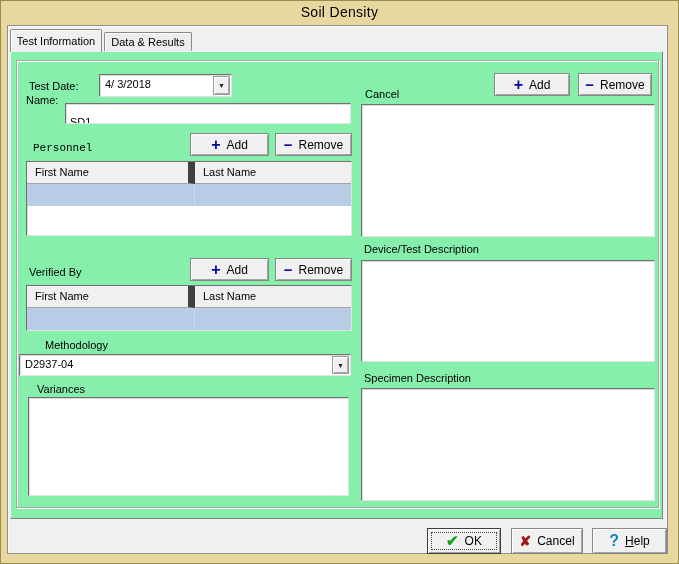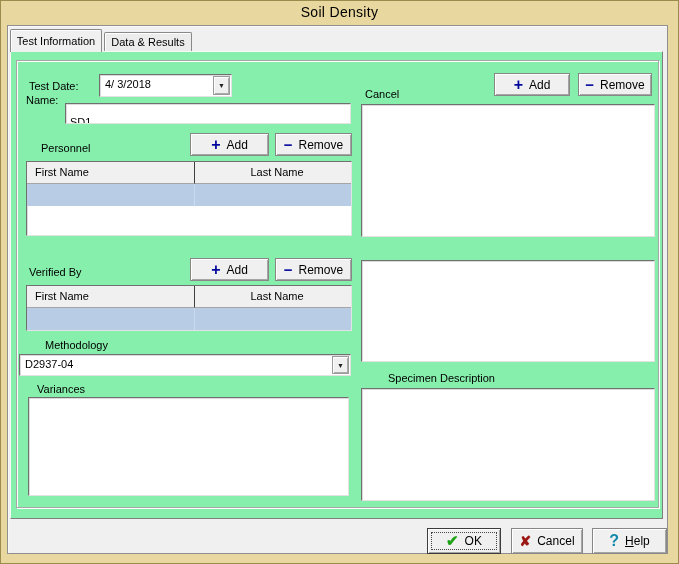--- a/index.html
+++ b/index.html
@@ -90,24 +90,24 @@
   .glyph-cancel { color:#9c1713; font-size:14px; font-weight:bold; }
   .glyph-help   { color:#1288ac; font-size:16px; font-weight:bold; }
   .btn-default  { border:1px solid #3c3c3c; outline:1px dotted #444; outline-offset:-5px; }
   .u { text-decoration: underline; }
 
   
   .grid { padding:0; overflow:hidden; }
   .grid-header { display:flex; height:22px; background:#f0f0f0; }
   .grid-header .hcell {
     line-height:21px; padding-left:8px;
-    border-right:1px solid #404040; border-bottom:1px solid #a5a5a5;
+    border-right:7px solid #404040; border-bottom:1px solid #a5a5a5;
     background:#f0f0f0;
   }
-  .hcell.c1 { width:168px; } .hcell.c2 { flex:1; border-right:none;text-align:center; }
+  .hcell.c1 { width:168px; } .hcell.c2 { flex:1; border-right:none; }
   .grid-row-selected { display:flex; height:22px; background:#b8cce6; }
   .grid-row-selected .rcell { height:100%; }
   .rcell.c1 { width:168px; border-right:1px solid #cddbef; }
   .rcell.c2 { flex:1; }
 
   .buttonbar { position:absolute; left:0; top:494px; width:661px; height:34px; }
 </style>
 </head>
 <body>
 
@@ -128,21 +128,21 @@
           <div class="combo-btn">
             <span>▼</span>
           </div>
         </div>
 
         <div class="lbl" style="left:9px; top:32px;">Name:</div>
         <div class="sunken" style="left:48px; top:42px; width:286px; height:21px;">
           <input class="fieldtext" value="SD1" style="">
         </div>
 
-        <div class="lbl" style="left:24px; top:80px;">Personnel</div>
+        <div class="lbl" style="left:16px; top:80px;font-family:Liberation Mono, monospace;">Personnel</div>
         <div class="btn3d" style="left:173px; top:72px; width:79px; height:23px;">
           <span class="glyph-add">+</span>
           <span>Add</span>
         </div>
         <div class="btn3d" style="left:258px; top:72px; width:77px; height:23px;">
           <span class="glyph-remove">−</span>
           <span>Remove</span>
         </div>
 
         <div class="sunken grid" style="left:9px; top:100px; width:326px; height:75px;">
@@ -194,25 +194,26 @@
         <div class="btn3d" style="left:477px; top:12px; width:76px; height:23px;">
           <span class="glyph-add">+</span>
           <span>Add</span>
         </div>
         <div class="btn3d" style="left:561px; top:12px; width:74px; height:23px;">
           <span class="glyph-remove">−</span>
           <span>Remove</span>
         </div>
         <div class="sunken" style="left:344px; top:43px; width:294px; height:133px;"></div>
 
+        <div class="lbl" style="left:347px; top:181px;">Device/Test Description</div>
         <div class="sunken" style="left:344px; top:199px; width:294px; height:102px;">
           <textarea class="fieldtext" style=""></textarea>
         </div>
 
-        <div class="lbl" style="left:347px; top:310px;margin-left:24px;">Specimen Description</div>
+        <div class="lbl" style="left:347px; top:310px;">Specimen Description</div>
         <div class="sunken" style="left:344px; top:327px; width:294px; height:113px;">
           <textarea class="fieldtext" style=""></textarea>
         </div>
 
       </div>
     </div>
 
     <div class="buttonbar">
       <div class="btn3d btn-default" style="left:419px; top:8px; width:74px; height:26px;">
         <span class="glyph-ok">✔</span>

